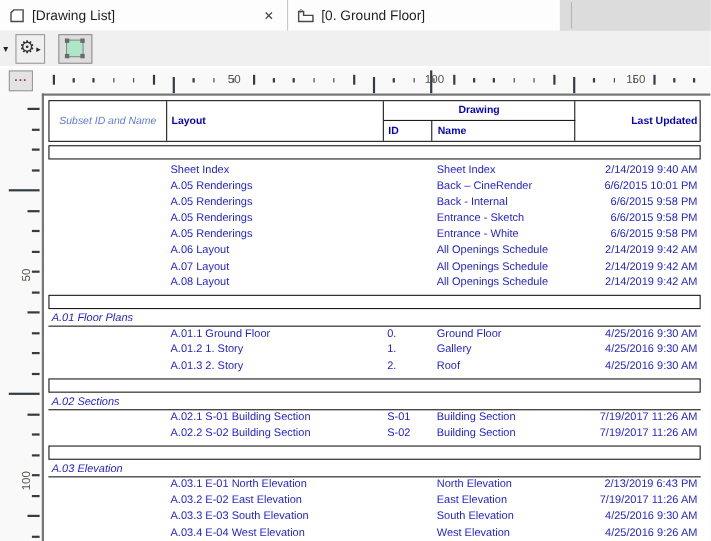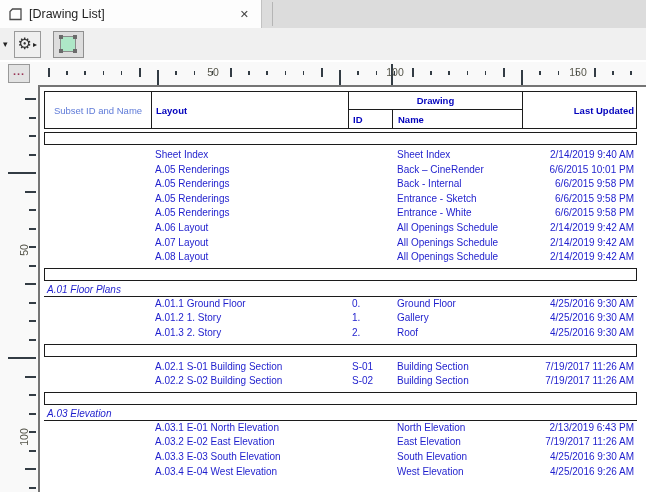--- a/index.html
+++ b/index.html
@@ -46,21 +46,21 @@
   .vlabel { position:absolute; left:24px; transform:translate(-50%,-50%) rotate(-90deg); font-size:10.5px; color:#55554a; }
 
   
   .sheet { position:absolute; left:38px; top:85px; width:608px; height:407px; background:#ffffff; border-left:2px solid #757575; border-top:2px solid #757575; }
 
   
   :root { --blue:#1e1ecd; --blue-bold:#0303bd; --blue-light:#5f7bd8; --bline:#1c1c1c; }
   .dtable { position:absolute; left:44px; top:91px; width:593px; }
   .thead { display:grid; grid-template-columns:107px 197px 44px 130px 115px; grid-template-rows:18px 18px; border:1px solid var(--bline); height:38px; font-size:9.5px; }
   .hc { display:flex; align-items:center; color:var(--blue-bold); font-weight:bold; }
-  .hc-subset { grid-column:1; grid-row:1/3; justify-content:center; color:var(--blue-light); font-weight:normal; border-right:1px solid var(--bline); }
+  .hc-subset { grid-column:1; grid-row:1/3; justify-content:center; color:var(--blue-light); font-weight:normal; border-right:1px solid var(--bline);font-style:italic; }
   .hc-layout { grid-column:2; grid-row:1/3; padding-left:4px; border-right:1px solid var(--bline); }
   .hc-drawing { grid-column:3/5; grid-row:1; justify-content:center; border-bottom:1px solid var(--bline); border-right:1px solid var(--bline); }
   .hc-id { grid-column:3; grid-row:2; padding-left:4px; border-right:1px solid var(--bline); }
   .hc-name { grid-column:4; grid-row:2; padding-left:5px; border-right:1px solid var(--bline); }
   .hc-last { grid-column:5; grid-row:1/3; justify-content:flex-end; padding-right:4px; }
   .spacerbox { height:13px; margin:3px 0; border:1px solid var(--bline); background:#fff; }
   .gtitle { height:13px; line-height:12px; font-size:10px; color:var(--blue); padding-left:3px; border-bottom:1px solid var(--bline);font-style:italic; }
   .trow { display:grid; grid-template-columns:107px 197px 44px 130px 115px; height:14.6px; line-height:14.6px; font-size:10px; color:var(--blue); white-space:nowrap; }
   .trow span { overflow:hidden; }
   .c1 { padding-left:4px; } .c2 { padding-left:4px; } .c3 { padding-left:5px; }
@@ -71,20 +71,27 @@
 
 <div id="app">
 
   <div class="tabbar">
     <div class="tab tab-1">
       <svg class="ticon" width="15" height="15" viewBox="0 0 15 15">
         <path d="M4.5 2 L13 2 L13 12.5 L2 12.5 L2 4.5 Z" fill="none" stroke="#4a4a4a" stroke-width="1.3"></path>
       </svg>
       <span>[Drawing List]</span>
       <span class="close">✕</span>
+    </div>
+    <div class="tab tab-2">
+      <svg class="ticon" width="16" height="15" viewBox="0 0 16 15">
+        <path d="M1.5 3.5 L6 3.5 L6 7 L14.5 7 L14.5 12.5 L1.5 12.5 Z" fill="none" stroke="#4a4a4a" stroke-width="1.3"></path>
+        <text x="2.2" y="4.6" font-size="4.5" fill="#5a3050" font-family="Liberation Sans, sans-serif">P</text>
+      </svg>
+      <span>[0. Ground Floor]</span>
     </div>
     <div class="tabbar-rest">
       <div class="tabsep"></div>
     </div>
   </div>
 
   <div class="toolbar">
     <span class="caret">▾</span>
     <button class="tbtn">
       <span class="gear">⚙</span>
@@ -254,20 +261,21 @@
           <span class="c4">4/25/2016 9:30 AM</span>
         </div>
         <div class="trow">
           <span class="c0"></span>
           <span class="c1">A.01.3 2. Story</span>
           <span class="c2">2.</span>
           <span class="c3">Roof</span>
           <span class="c4">4/25/2016 9:30 AM</span>
         </div>
         <div class="spacerbox"></div>
+        <div class="gtitle">A.02 Sections</div>
         <div class="trow">
           <span class="c0"></span>
           <span class="c1">A.02.1 S-01 Building Section</span>
           <span class="c2">S-01</span>
           <span class="c3">Building Section</span>
           <span class="c4">7/19/2017 11:26 AM</span>
         </div>
         <div class="trow">
           <span class="c0"></span>
           <span class="c1">A.02.2 S-02 Building Section</span>

